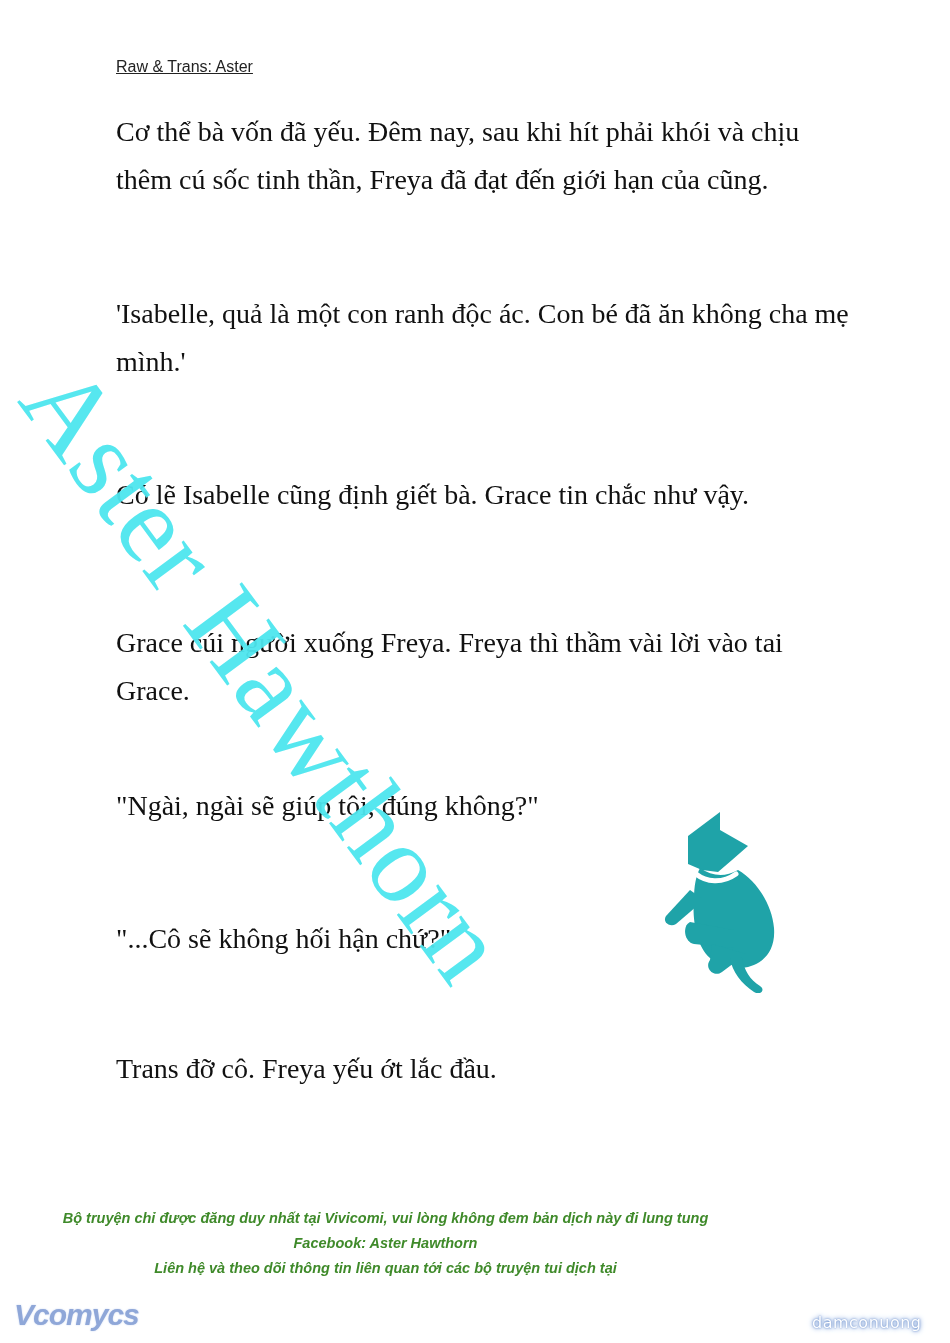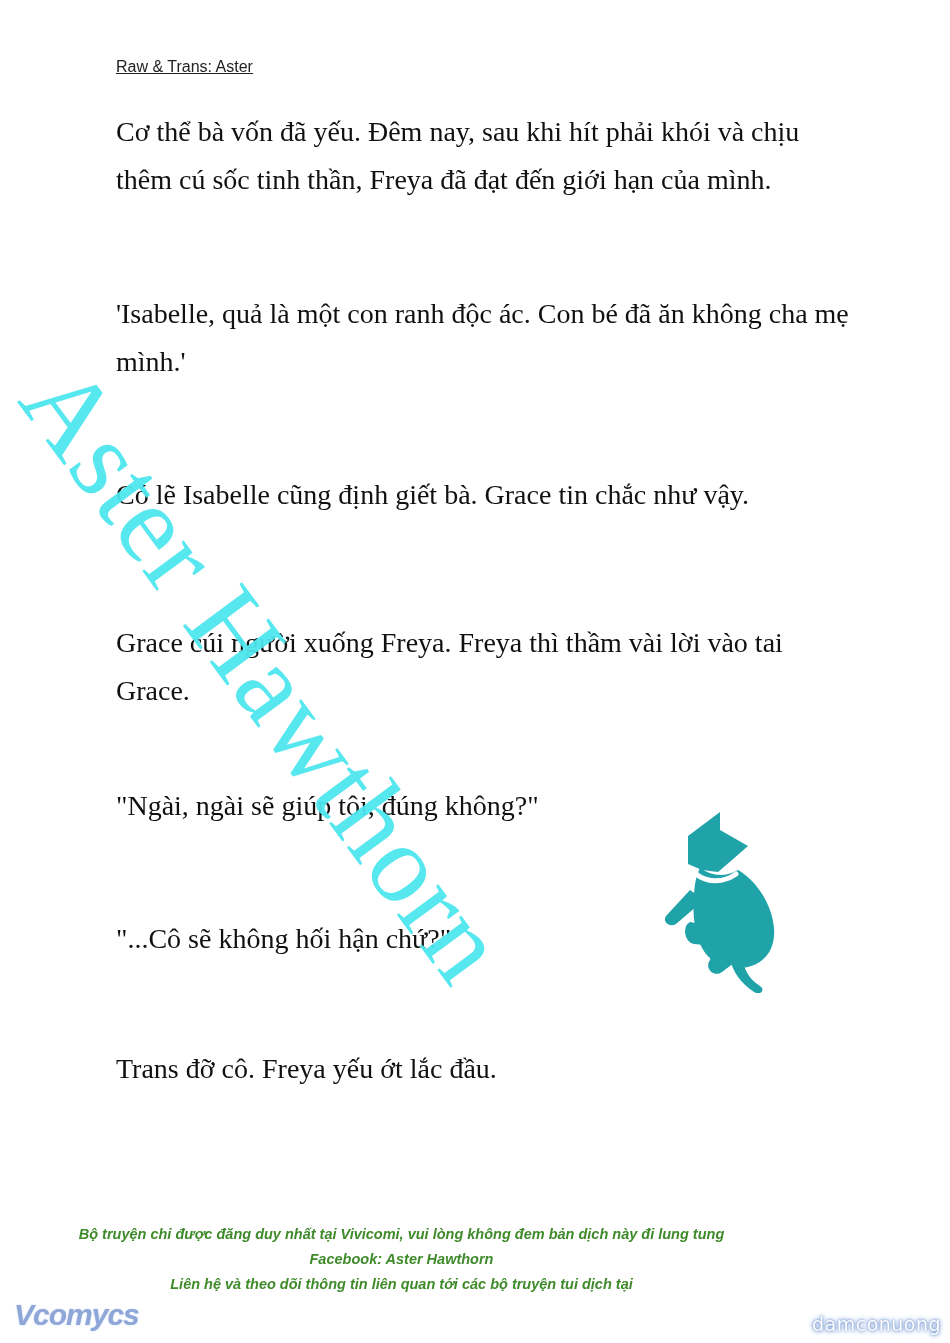--- a/index.html
+++ b/index.html
@@ -62,53 +62,53 @@
       left: 0;
       width: 771px;
       top: 1206px;
       text-align: center;
       font-family: "Liberation Sans", sans-serif;
       font-style: italic;
       font-weight: bold;
       font-size: 14.5px;
       line-height: 25px;
       color: #3f8a2a;
-      margin: 16px;
+      margin: 0;
     }
     .notice div { margin: 0; }
     .logo-vcomycs {
       position: absolute;
       left: 14px;
       top: 1298px;
       font-family: "Liberation Sans", sans-serif;
       font-style: italic;
       font-weight: bold;
       font-size: 30px;
       color: #8fa7d8;
       letter-spacing: -1px;
       text-shadow: 0 0 2px #c9d6f0;
       text-align: center;
     }
     .logo-damconuong {
       position: absolute;
       left: 812px;
       top: 1313px;
       font-family: "DejaVu Sans", sans-serif;
-      font-size: 19px;
+      font-size: 16px;
       color: #ffffff;
       letter-spacing: 0.5px;
       text-shadow: 0 0 2px #5f86c8, 0 0 4px #7e9fd6, 0 0 6px #a9c0e8;
     }
   </style>
 </head>
 <body>
 
 <p class="credit">Raw &amp; Trans: Aster</p>
 
-<p class="para" style="top:108px">Cơ thể bà vốn đã yếu. Đêm nay, sau khi hít phải khói và chịu thêm cú sốc tinh thần, Freya đã đạt đến giới hạn của mình.</p>
+<p class="para" style="top:108px">Cơ thể bà vốn đã yếu. Đêm nay, sau khi hít phải khói và chịu thêm cú sốc tinh thần, Freya đã đạt đến giới hạn của cũng.</p>
 <p class="para" style="top:290px">'Isabelle, quả là một con ranh độc ác. Con bé đã ăn không cha mẹ mình.'</p>
 <p class="para" style="top:471px">Có lẽ Isabelle cũng định giết bà. Grace tin chắc như vậy.</p>
 <p class="para" style="top:619px">Grace cúi người xuống Freya. Freya thì thầm vài lời vào tai Grace.</p>
 <p class="para" style="top:782px">"Ngài, ngài sẽ giúp tôi, đúng không?"</p>
 <p class="para" style="top:915px">"...Cô sẽ không hối hận chứ?"</p>
 <p class="para" style="top:1045px">Trans đỡ cô. Freya yếu ớt lắc đầu.</p>
 
 <div class="watermark">Aster Hawthorn</div>
 
 <svg class="cat" viewBox="0 0 135 185" xmlns="http://www.w3.org/2000/svg">

